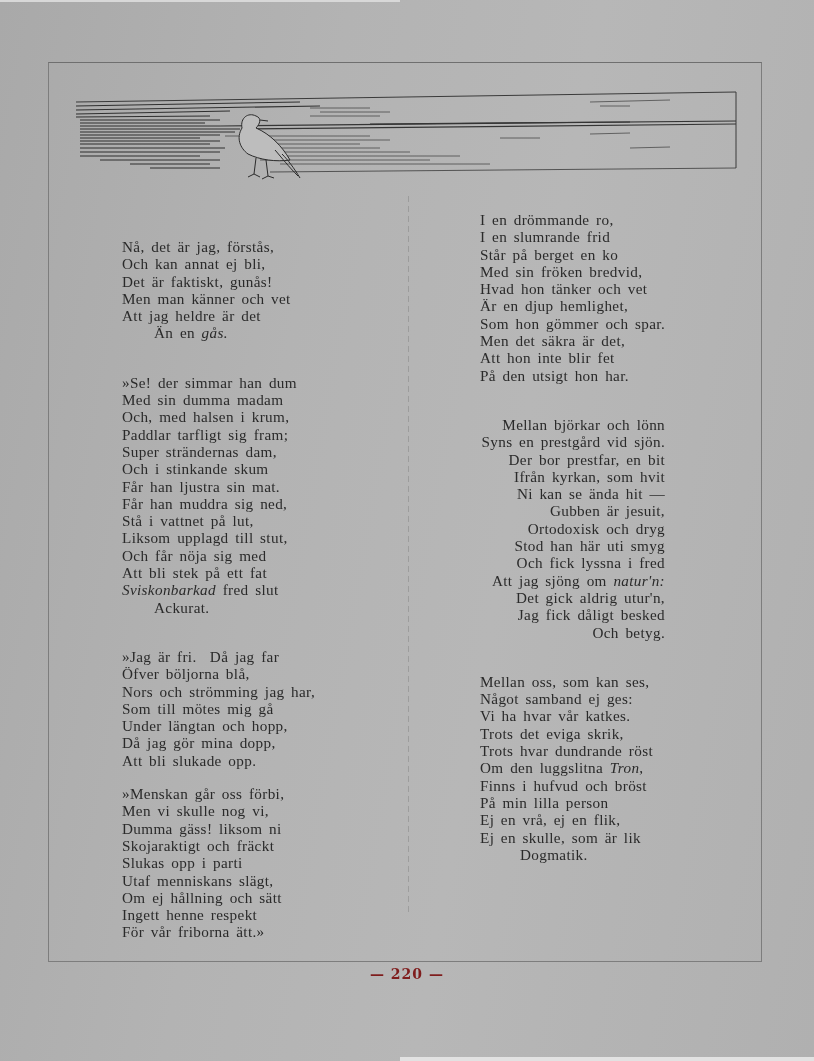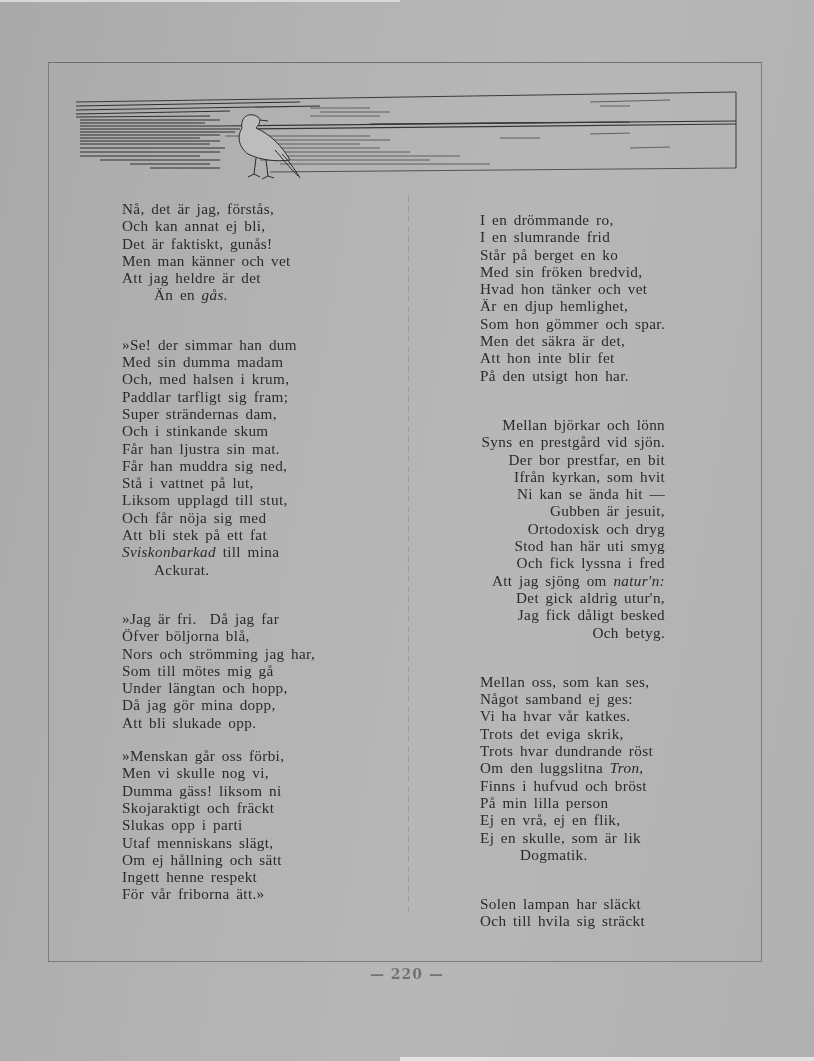--- a/index.html
+++ b/index.html
@@ -75,21 +75,21 @@
     }
     .page-number {
       position: absolute;
       left: 0;
       width: 814px;
       top: 966px;
       text-align: center;
       font-family: "DejaVu Serif", serif;
       font-size: 14px;
       font-weight: bold;
-      color: #737373;
+      color: #7f1d1d;
       letter-spacing: 1px;
     }
   </style>
 </head>
 <body>
 
 <div class="scan-strip-top"></div>
 <div class="scan-strip-bottom"></div>
 
 <div class="page-frame"></div>
@@ -157,21 +157,21 @@
       <path d="M196,72 L198,88 M198,88 L192,91 M198,88 L204,90"></path>
       <path d="M205,62 C212,70 218,78 228,88"></path>
       <path d="M212,66 C218,72 224,80 230,90"></path>
     </g>
   </svg>
 </div>
 
 <div class="divider"></div>
 
 <div class="column col-left">
-  <div class="stanza" style="margin-bottom:32px;">
+  <div class="stanza" style="margin-bottom:32px;margin-top:38px;">
     <span class="line">Nå, det är jag, förstås,</span>
     <span class="line">Och kan annat ej bli,</span>
     <span class="line">Det är faktiskt, gunås!</span>
     <span class="line">Men man känner och vet</span>
     <span class="line">Att jag heldre är det</span>
     <span class="line indent"><span>Än en </span><span class="ital">gås.</span></span>
   </div>
 
   <div class="stanza" style="margin-bottom:32px;">
     <span class="line">»Se! der simmar han dum</span>
@@ -179,21 +179,21 @@
     <span class="line">Och, med halsen i krum,</span>
     <span class="line">Paddlar tarfligt sig fram;</span>
     <span class="line">Super strändernas dam,</span>
     <span class="line">Och i stinkande skum</span>
     <span class="line">Får han ljustra sin mat.</span>
     <span class="line">Får han muddra sig ned,</span>
     <span class="line">Stå i vattnet på lut,</span>
     <span class="line">Liksom upplagd till stut,</span>
     <span class="line">Och får nöja sig med</span>
     <span class="line">Att bli stek på ett fat</span>
-    <span class="line"><span class="ital">Sviskonbarkad</span><span> till mina</span></span>
+    <span class="line"><span class="ital">Sviskonbarkad</span><span> fred slut</span></span>
     <span class="line indent">Ackurat.</span>
   </div>
 
   <div class="stanza" style="margin-bottom:16px;">
     <span class="line">»Jag är fri.  Då jag far</span>
     <span class="line">Öfver böljorna blå,</span>
     <span class="line">Nors och strömming jag har,</span>
     <span class="line">Som till mötes mig gå</span>
     <span class="line">Under längtan och hopp,</span>
     <span class="line">Då jag gör mina dopp,</span>
@@ -250,19 +250,15 @@
     <span class="line">Trots det eviga skrik,</span>
     <span class="line">Trots hvar dundrande röst</span>
     <span class="line"><span>Om den luggslitna </span><span class="ital">Tron</span><span>,</span></span>
     <span class="line">Finns i hufvud och bröst</span>
     <span class="line">På min lilla person</span>
     <span class="line">Ej en vrå, ej en flik,</span>
     <span class="line">Ej en skulle, som är lik</span>
     <span class="line indent-lg">Dogmatik.</span>
   </div>
 
-  <div class="stanza">
-    <span class="line">Solen lampan har släckt</span>
-    <span class="line">Och till hvila sig sträckt</span>
-  </div>
 </div>
 
 <div class="page-number">— 220 —</div>
 
 </body></html>

